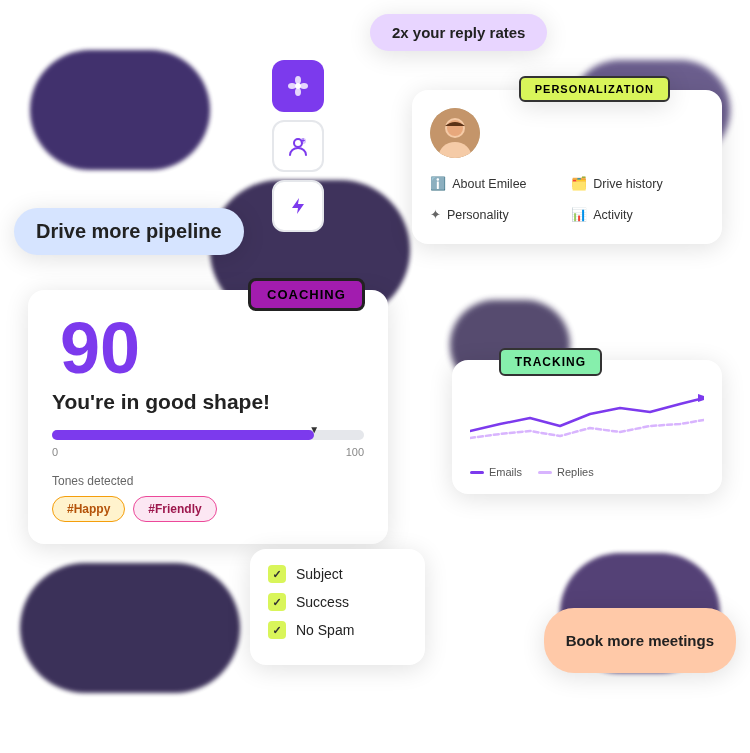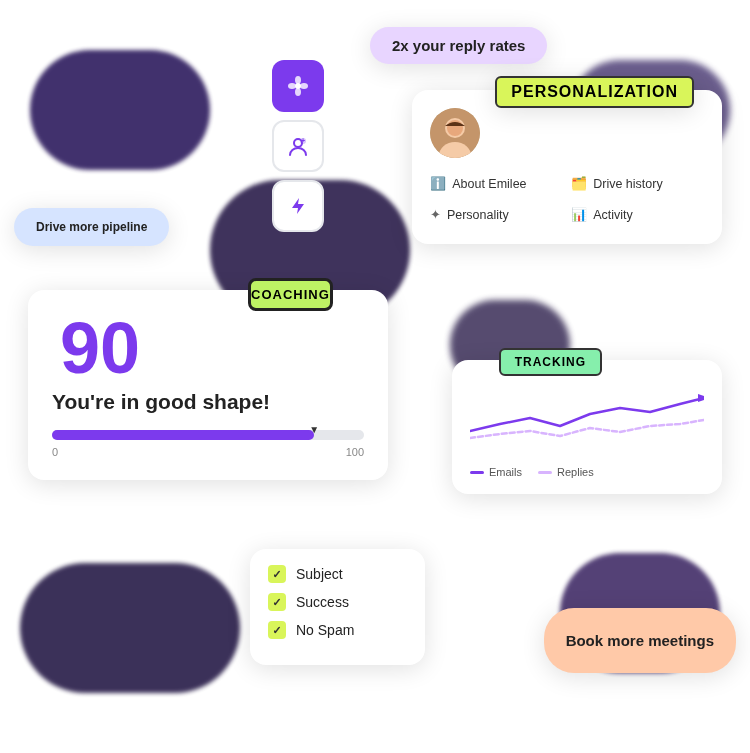--- a/index.html
+++ b/index.html
@@ -26,39 +26,39 @@
     .card {
       position: absolute;
       background: #fff;
       border-radius: 16px;
       box-shadow: 0 4px 24px rgba(0,0,0,0.12);
       z-index: 10;
     }
 
     
     .bubble-reply {
-      top: 27px;
+      top: 14px;
       left: 370px;
       background: #e8d5ff;
       border-radius: 30px;
       padding: 10px 22px;
       font-size: 15px;
       font-weight: 600;
       color: #222;
       z-index: 20;
     }
 
     
     .bubble-pipeline {
       top: 208px;
       left: 14px;
       background: #d6e4ff;
       border-radius: 30px;
       padding: 12px 22px;
-      font-size: 12px;
+      font-size: 20px;
       font-weight: 600;
       color: #222;
       z-index: 20;
     }
 
     
     .bubble-meetings {
       bottom: 80px;
       right: 14px;
       background: #ffc9a8;
@@ -440,21 +440,21 @@
       <text x="14" y="8" font-size="7" fill="#7c3aed" font-weight="bold">+</text>
     </svg>
   </div>
   <div class="icon-btn icon-btn-outline">
     <svg width="20" height="20" viewBox="0 0 20 20" fill="none">
       <path d="M11 2L4 12h6l-1 6 7-10h-6l1-6z" fill="#7c3aed"></path>
     </svg>
   </div>
 </div>
 
-<div class="card personalization-badge" style="position:absolute; top:76px; right:56px; background:#d9f55a; font-size:16px; font-weight:800; letter-spacing:1px; padding:5px 14px; border-radius:6px; border:2px solid #333; z-index:25;">
+<div class="card personalization-badge" style="position:absolute; top:76px; right:80px; background:#d9f55a; font-size:11px; font-weight:800; letter-spacing:1px; padding:5px 14px; border-radius:6px; border:2px solid #333; z-index:25;">
   <span>PERSONALIZATION</span>
 </div>
 
 <div class="card personalization-card">
   <div class="person-header">
     <div class="avatar">
       <svg width="50" height="50" viewBox="0 0 50 50">
         <circle cx="25" cy="25" r="25" fill="#c4956a"></circle>
         <circle cx="25" cy="20" r="10" fill="#f5cba7"></circle>
         <ellipse cx="25" cy="48" rx="16" ry="14" fill="#f5cba7"></ellipse>
@@ -477,37 +477,44 @@
       <span class="info-icon">✦</span>
       <span>Personality</span>
     </div>
     <div class="info-item">
       <span class="info-icon">📊</span>
       <span>Activity</span>
     </div>
   </div>
 </div>
 
-<div style="position:absolute; top:278px; left:248px; background:#bef264; border:3px solid #222; font-size:13px; font-weight:800; letter-spacing:1px; padding:6px 0; border-radius:8px; z-index:25;">
+<div style="position:absolute; top:278px; left:248px; background:#a21caf; border:3px solid #222; font-size:13px; font-weight:800; letter-spacing:1px; padding:6px 16px; border-radius:8px; z-index:25;">
   <span>COACHING</span>
 </div>
 
 <div class="card coaching-card">
   <div class="score-number">90</div>
   <div class="score-label">You're in good shape!</div>
   <div class="progress-container">
     <span class="progress-marker">▼</span>
     <div class="progress-bar-bg">
       <div class="progress-bar-fill"></div>
     </div>
   </div>
   <div class="progress-labels">
     <span>0</span>
     <span>100</span>
   </div>
+  <div class="tones-section">
+    <div class="tones-label">Tones detected</div>
+    <div class="tone-tags">
+      <span class="tone-tag tone-happy">#Happy</span>
+      <span class="tone-tag tone-friendly">#Friendly</span>
+    </div>
+  </div>
 </div>
 
 <div style="position:absolute; top:348px; right:148px; background:#86efac; font-size:12px; font-weight:800; letter-spacing:1px; padding:5px 14px; border-radius:6px; border:2px solid #333; z-index:25;">
   <span>TRACKING</span>
 </div>
 
 <div class="card tracking-card">
   <div class="chart-area">
     <svg class="chart-svg" viewBox="0 0 234 80">
 

